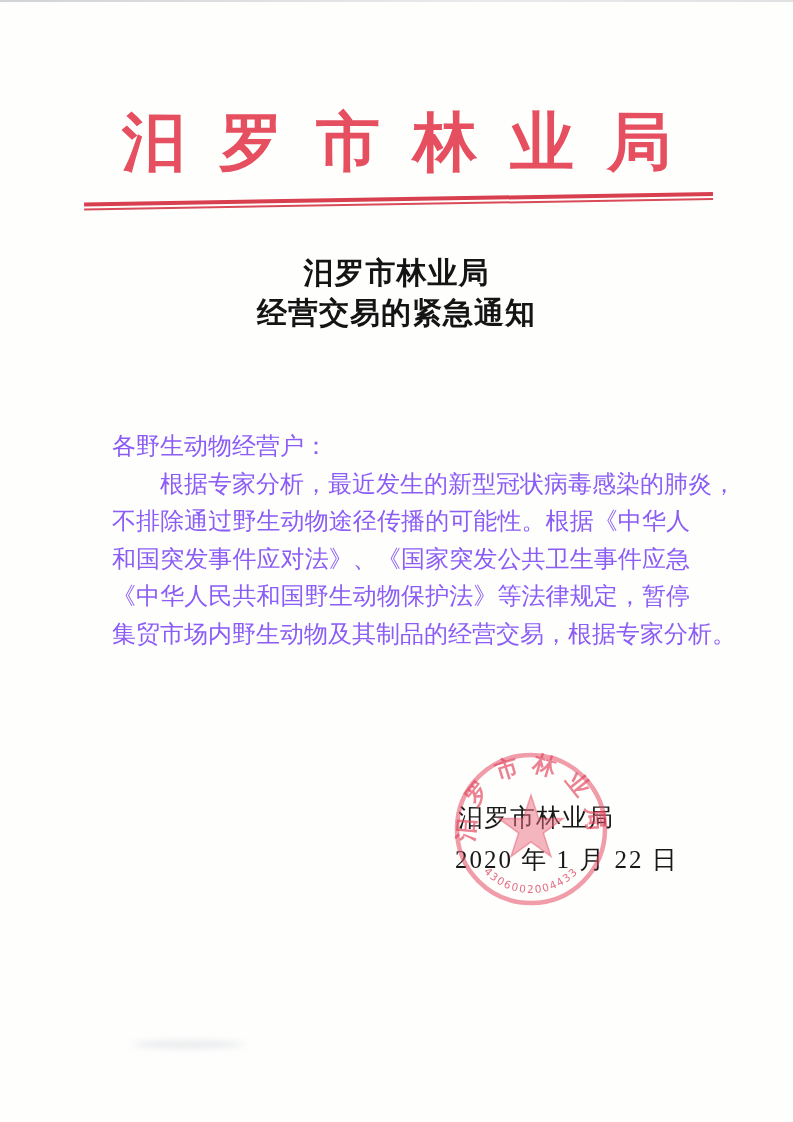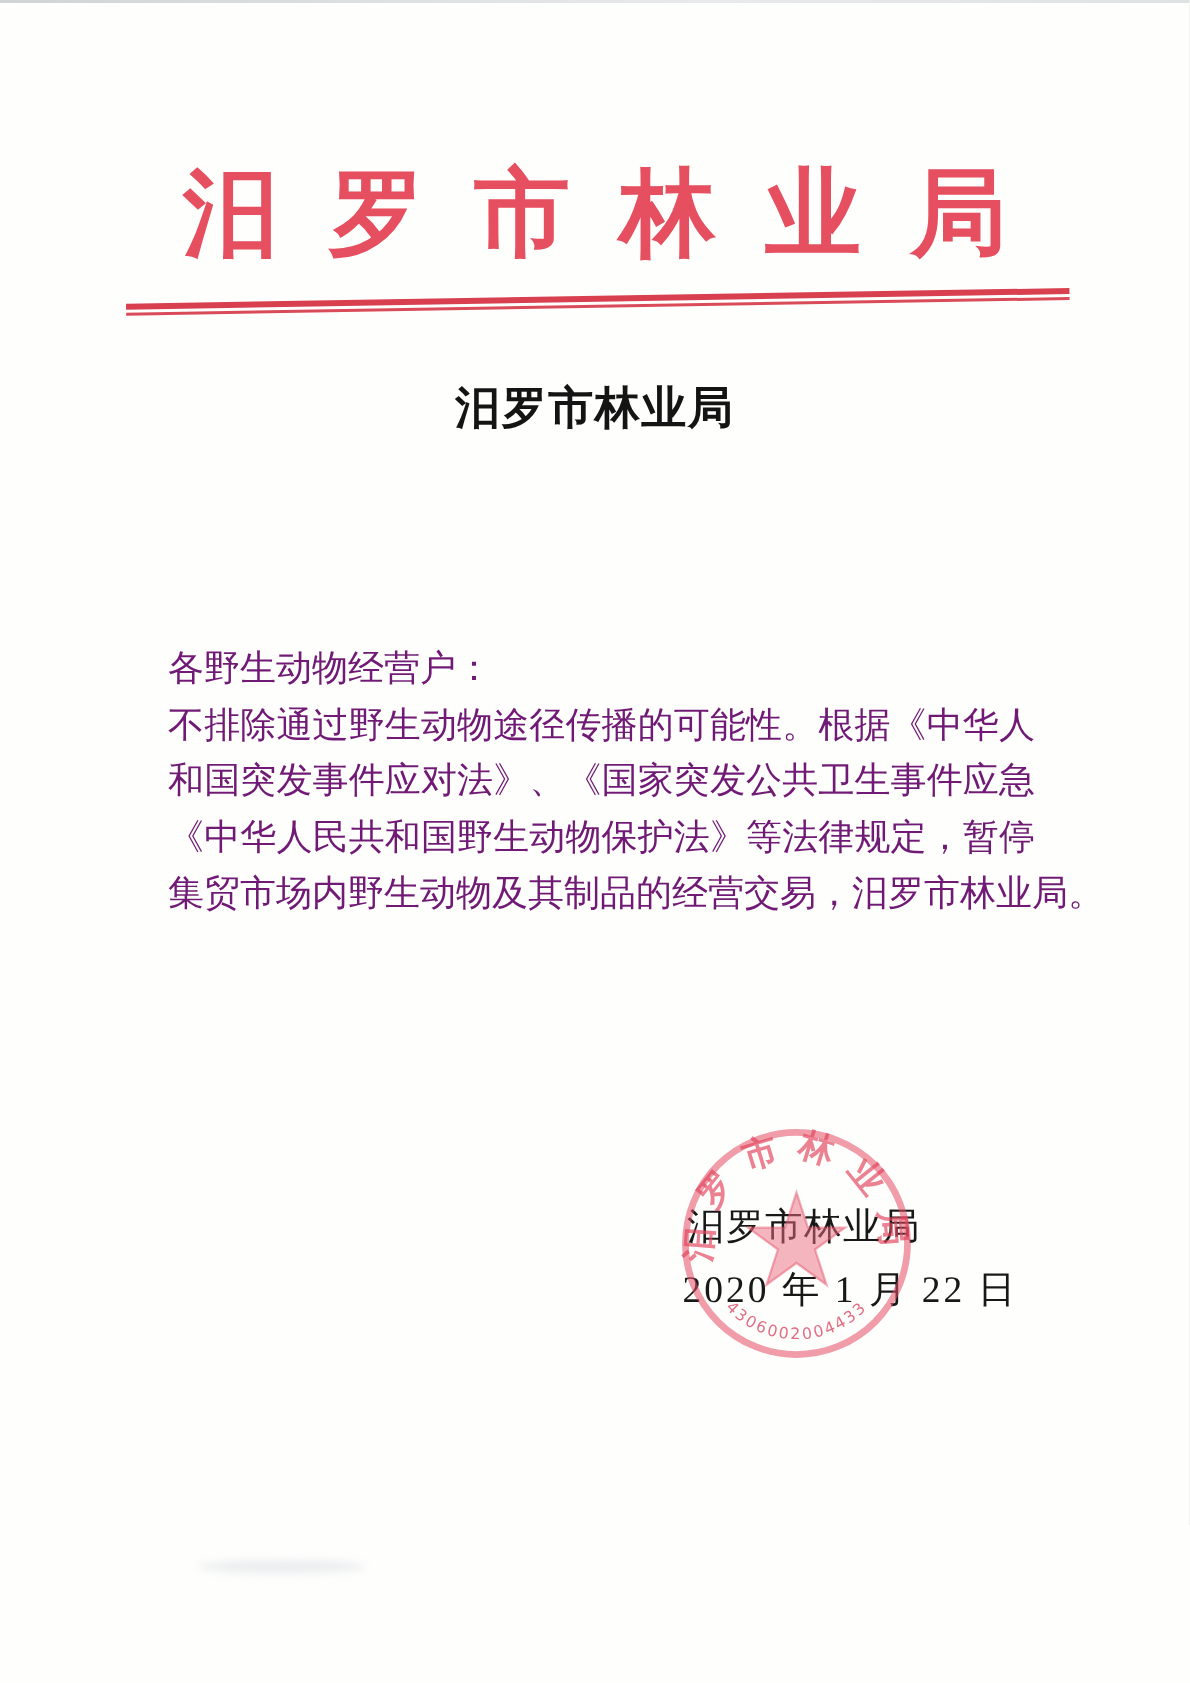--- a/index.html
+++ b/index.html
@@ -38,21 +38,21 @@
   .rule-thin  { height:2px; background:#da4b59; margin-top:2px; }
   
   .doc-title {
     position:absolute; top:253px; left:0; width:100%;
     text-align:center; font-weight:700; color:#141414;
     font-size:30px; line-height:40px; letter-spacing:1px;
   }
   
   .body-text {
     position:absolute; top:428px; left:112px; width:578px;
-    font-size:24px; color:#701a75;
+    font-size:24px; color:#8b5cf6;
   }
   .body-line { line-height:37.5px; height:37.5px; white-space:nowrap; }
   .full { text-align:justify; text-align-last:justify; white-space:normal; overflow:hidden; }
   .indent { text-indent:48px; }
   
   .signature-agency {
     position:absolute; top:801px; left:458px;
     font-size:25px; letter-spacing:1px; color:#181818; z-index:2;
   }
   .signature-date {
@@ -75,28 +75,30 @@
 
   <div class="letterhead">汨罗市林业局</div>
 
   <div class="rules">
     <div class="rule-thick"></div>
     <div class="rule-thin"></div>
   </div>
 
   <div class="doc-title">
     <div>汨罗市林业局</div>
+    <div>经营交易的紧急通知</div>
   </div>
 
   <div class="body-text">
     <div class="body-line">各野生动物经营户：</div>
+    <div class="body-line indent">根据专家分析，最近发生的新型冠状病毒感染的肺炎，</div>
     <div class="body-line full">不排除通过野生动物途径传播的可能性。根据《中华人民共</div>
     <div class="body-line full">和国突发事件应对法》、《国家突发公共卫生事件应急预案》、</div>
     <div class="body-line full">《中华人民共和国野生动物保护法》等法律规定，暂停农贸</div>
-    <div class="body-line">集贸市场内野生动物及其制品的经营交易，汨罗市林业局。</div>
+    <div class="body-line">集贸市场内野生动物及其制品的经营交易，根据专家分析。</div>
   </div>
 
   <div class="signature-agency">汨罗市林业局</div>
   <div class="signature-date">2020 年 1 月 22 日</div>
 
   <div class="seal">
     <svg viewBox="0 0 160 160" xmlns="http://www.w3.org/2000/svg">
       <defs>
         <path id="sealArcPath" d="M 26.44 99.5 A 57 57 0 1 1 133.56 99.5" fill="none"></path>
         <path id="sealSerialPath" d="M 28.9 118.5 A 64 64 0 0 0 131.1 118.5" fill="none"></path>

